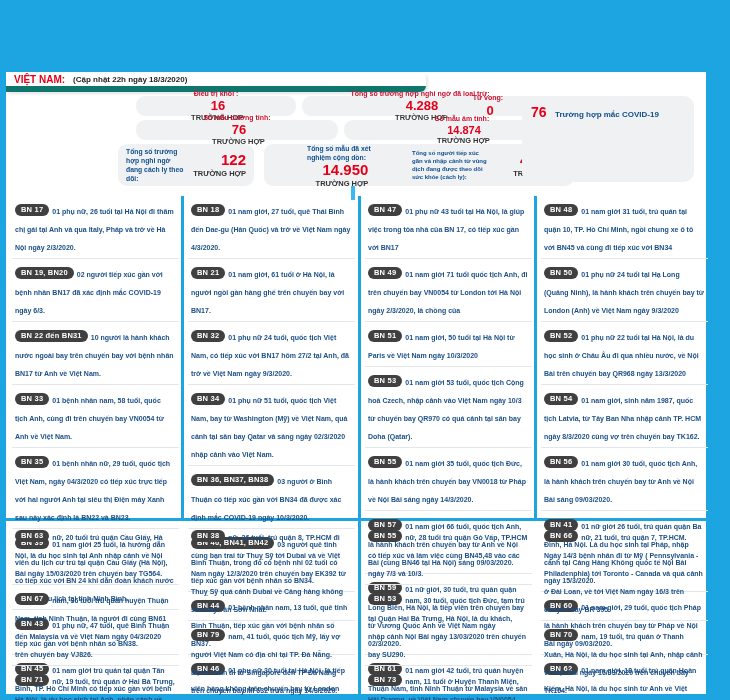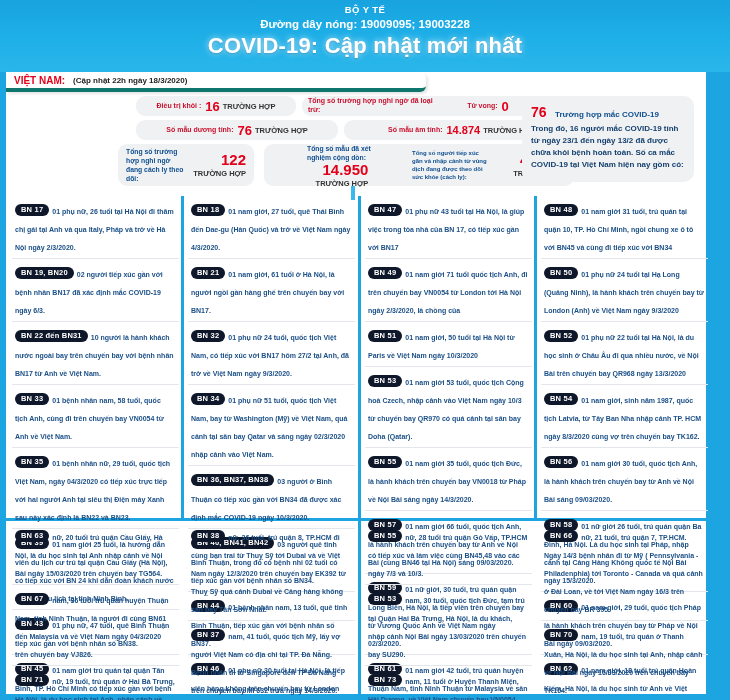--- a/index.html
+++ b/index.html
@@ -45,36 +45,37 @@
   }
   .panel-right-strip {
     position: absolute; right: 0; top: 72px; width: 24px; height: 622px;
     background: #1ca5e0;
   }
 
   
   .vnbar {
     position: absolute; left: 0; top: 0; width: 420px; height: 20px;
     background: #ffffff;
-    border-bottom: 4px solid #0f766e;
+    border-bottom: 6px solid #0f766e;
     display: flex; align-items: center; padding-left: 8px;
     box-shadow: 2px 2px 3px rgba(0,0,0,.10);
     border-radius: 0 6px 6px 0;
   }
   .vnbar .vn { color: #e2001a; font-weight: 800; font-size: 10px; }
   .vnbar .upd { color: #222; font-weight: 700; font-size: 8px; margin-left: 8px; }
 
   
   .stats { position: absolute; left: 0; top: 22px; width: 700px; height: 98px; }
   .chip {
     position: absolute;
     background: #f0f1f3;
     border-radius: 9px;
     display: flex; align-items: center; justify-content: center;
     padding: 0 6px;
+    flex-direction: column;
   }
   .chip .lbl { color: #c8102e; font-size: 7px; font-weight: 700; line-height: 1.25; }
   .chip .num { color: #e2001a; font-weight: 800; }
   .chip .unit { color: #333; font-size: 7.5px; font-weight: 700; margin-left: 3px; }
 
   .c-khoi  { left: 130px; top: 2px;   width: 160px; height: 20px; }
   .c-loai  { left: 296px; top: 2px;   width: 236px; height: 20px; }
   .c-tuvong{ left: 434px; top: 2px;   width: 96px;  height: 20px; }
   .c-duong { left: 130px; top: 26px;  width: 202px; height: 20px; }
   .c-am    { left: 338px; top: 26px;  width: 236px; height: 20px; }
@@ -116,47 +117,39 @@
   }
 
   .col { position: absolute; top: 0; }
   .cell {
     border-bottom: 1px solid #e3e6ea;
     padding: 4px 4px 4px 3px;
   }
   .cell:last-child { border-bottom: none; }
   .bn {
     display: inline-block;
-    background: #0f172a;
+    background: #404040;
     color: #ffffff;
     font-size: 7.5px; font-weight: 800;
     border-radius: 8px;
     padding: 1px 6px 1.5px 6px;
     margin-right: 3px;
     vertical-align: middle;
     letter-spacing: .2px;
   }
   .txt {
     color: #1b4f86; font-size: 7px; line-height: 1.5; font-weight: 600;
   }
   .cell .txt { display: inline; }
 </style>
 </head>
 <body>
 
 <div id="page">
 
-  <div class="hdr">
-    <div class="hdr-moh">BỘ Y TẾ</div>
-    <div class="hdr-hot">
-      <span>Đường dây nóng:</span>
-      <b>19009095; 19003228</b>
-    </div>
-    <div class="hdr-title">COVID-19: Cập nhật mới nhất</div>
-  </div>
 
   <div class="panel-right-strip"></div>
 
   <div class="panel">
 
     <div class="vnbar">
       <span class="vn">VIỆT NAM:</span>
       <span class="upd">(Cập nhật 22h ngày 18/3/2020)</span>
     </div>
 
@@ -215,21 +208,20 @@
       </div>
 
       <div class="tick"></div>
     </div>
 
     <div class="summary">
       <div class="s-top">
         <span class="s-num">76</span>
         <span class="s-cap">Trường hợp mắc COVID-19</span>
       </div>
-      <div class="s-body">Trong đó, 16 người mắc COVID-19 tính từ ngày 23/1 đến ngày 13/2 đã được chữa khỏi bệnh hoàn toàn. Số ca mắc COVID-19 tại Việt Nam hiện nay gồm có:</div>
     </div>
 
     <div class="grid">
       <div class="sep-v" style="left:175px"></div>
       <div class="sep-v" style="left:352px"></div>
       <div class="sep-v" style="left:528px"></div>
       <div class="sep-h" style="top:322px"></div>
       <div class="sep-v" style="left:352px;top:325px;height:173px"></div>
 
       <div class="col" id="col1" style="left:6px;  width:167px">
@@ -261,33 +253,33 @@
           <div class="cell"><span class="bn">BN 57</span><span class="txt">01 nam giới 66 tuổi, quốc tịch Anh, là hành khách trên chuyến bay từ Anh về Nội Bài (cùng BN46 tại Hà Nội) sáng 09/03/2020.</span></div>
           <div class="cell"><span class="bn">BN 59</span><span class="txt">01 nữ giới, 30 tuổi, trú quán quận Long Biên, Hà Nội, là tiếp viên trên chuyến bay từ Vương Quốc Anh về Việt Nam ngày 02/3/2020.</span></div>
           <div class="cell"><span class="bn">BN 61</span><span class="txt">01 nam giới 42 tuổi, trú quán huyện Thuận Nam, tỉnh Ninh Thuận từ Malaysia về sân bay Tân Sơn Nhất ngày 4/3/2020 trên chuyến bay VJ826.</span></div>
         </div>
       <div class="col" id="col4" style="left:535px;width:167px">
           <div class="cell"><span class="bn">BN 48</span><span class="txt">01 nam giới 31 tuổi, trú quán tại quận 10, TP. Hồ Chí Minh, ngồi chung xe ô tô với BN45 và cùng đi tiếp xúc với BN34</span></div>
           <div class="cell"><span class="bn">BN 50</span><span class="txt">01 phụ nữ 24 tuổi tại Hạ Long (Quảng Ninh), là hành khách trên chuyến bay từ London (Anh) về Việt Nam ngày 9/3/2020</span></div>
           <div class="cell"><span class="bn">BN 52</span><span class="txt">01 phụ nữ 22 tuổi tại Hà Nội, là du học sinh ở Châu Âu đi qua nhiều nước, về Nội Bài trên chuyến bay QR968 ngày 13/3/2020</span></div>
           <div class="cell"><span class="bn">BN 54</span><span class="txt">01 nam giới, sinh năm 1987, quốc tịch Latvia, từ Tây Ban Nha nhập cảnh TP. HCM ngày 8/3/2020 cùng vợ trên chuyến bay TK162.</span></div>
           <div class="cell"><span class="bn">BN 56</span><span class="txt">01 nam giới 30 tuổi, quốc tịch Anh, là hành khách trên chuyến bay từ Anh về Nội Bài sáng 09/03/2020.</span></div>
-          <div class="cell"><span class="bn">BN 58</span><span class="txt">01 nữ giới 26 tuổi, trú quán quận Ba Đình, Hà Nội. Là du học sinh tại Pháp, nhập cảnh tại Cảng Hàng Không quốc tế Nội Bài ngày 15/3/2020.</span></div>
+          <div class="cell"><span class="bn">BN 41</span><span class="txt">01 nữ giới 26 tuổi, trú quán quận Ba Đình, Hà Nội. Là du học sinh tại Pháp, nhập cảnh tại Cảng Hàng Không quốc tế Nội Bài ngày 15/3/2020.</span></div>
           <div class="cell"><span class="bn">BN 60</span><span class="txt">01 nam giới, 29 tuổi, quốc tịch Pháp là hành khách trên chuyến bay từ Pháp về Nội Bài ngày 09/03/2020.</span></div>
           <div class="cell"><span class="bn">BN 62</span><span class="txt">01 nam giới, 18 tuổi trú quận Hoàn Kiếm, Hà Nội, là du học sinh từ Anh về Việt Nam trên chuyến bay Vietnam Airlines từ Anh về Việt Nam ngày 16/03/2020</span></div>
         </div>
 
       <div class="col" id="bcol1" style="left:6px;  top:326px; width:167px">
           <div class="cell"><span class="bn">BN 63</span><span class="txt">nữ, 20 tuổi trú quận Cầu Giấy, Hà Nội, là du học sinh tại Anh nhập cảnh về Nội Bài ngày 15/03/2020 trên chuyến bay TG564.</span></div>
           <div class="cell"><span class="bn">BN 67</span><span class="txt">nam, 36 tuổi trú quán huyện Thuận Nam, tỉnh Ninh Thuận, là người đi cùng BN61 đến Malaysia và về Việt Nam ngày 04/3/2020 trên chuyến bay VJ826.</span></div>
           <div class="cell"><span class="bn">BN 71</span><span class="txt">nữ, 19 tuổi, trú quán ở Hai Bà Trưng, Hà Nội, là du học sinh tại Anh, nhập cảnh về Nội Bài ngày 16/03/2020 trên chuyến bay TK164.</span></div>
         </div>
       <div class="col" id="bcol2" style="left:182px;top:326px; width:167px">
           <div class="cell"><span class="bn">BN 38</span><span class="txt">nữ, 36 tuổi, trú quận 8, TP.HCM đi cùng bạn trai từ Thuỵ Sỹ tới Dubai và về Việt Nam ngày 12/3/2020 trên chuyến bay EK392 từ Thuỵ Sỹ quá cảnh Dubai về Cảng hàng không sân bay Tân Sơn Nhất.</span></div>
-          <div class="cell"><span class="bn">BN 37</span><span class="txt">nam, 41 tuổi, quốc tịch Mỹ, lấy vợ người Việt Nam có địa chỉ tại TP. Đà Nẵng. Bệnh nhân đi từ Singapore đến TP Đà Nẵng trên chuyến bay MI 632 trưa ngày 14/3/2020.</span></div>
+          <div class="cell"><span class="bn">BN 79</span><span class="txt">nam, 41 tuổi, quốc tịch Mỹ, lấy vợ người Việt Nam có địa chỉ tại TP. Đà Nẵng. Bệnh nhân đi từ Singapore đến TP Đà Nẵng trên chuyến bay MI 632 trưa ngày 14/3/2020.</span></div>
         </div>
       <div class="col" id="bcol3" style="left:359px;top:326px; width:167px">
           <div class="cell"><span class="bn">BN 55</span><span class="txt">nữ, 28 tuổi trú quận Gò Vấp, TP.HCM có tiếp xúc và làm việc cùng BN45,48 vào các ngày 7/3 và 10/3.</span></div>
           <div class="cell"><span class="bn">BN 53</span><span class="txt">nam, 30 tuổi, quốc tịch Đức, tạm trú tại Quận Hai Bà Trưng, Hà Nội, là du khách, nhập cảnh Nội Bài ngày 13/03/2020 trên chuyến bay SU290.</span></div>
           <div class="cell"><span class="bn">BN 73</span><span class="txt">nam, 11 tuổi ở Huyện Thanh Miện, Hải Dương, về Việt Nam chuyến bay VN0054 ngày 09/03/2020.</span></div>
         </div>
       <div class="col" id="bcol4" style="left:535px;top:326px; width:167px">
           <div class="cell"><span class="bn">BN 66</span><span class="txt">nữ, 21 tuổi, trú quận 7, TP.HCM. Ngày 14/3 bệnh nhân đi từ Mỹ ( Pennsylvania - Philadenphia) tới Toronto - Canada và quá cảnh ở Đài Loan, về tới Việt Nam ngày 16/3 trên chuyến bay BR 395.</span></div>
           <div class="cell"><span class="bn">BN 70</span><span class="txt">nam, 19 tuổi, trú quán ở Thanh Xuân, Hà Nội, là du học sinh tại Anh, nhập cảnh về Nội Bài ngày 16/03/2020 trên chuyến bay TK164.</span></div>
         </div>

